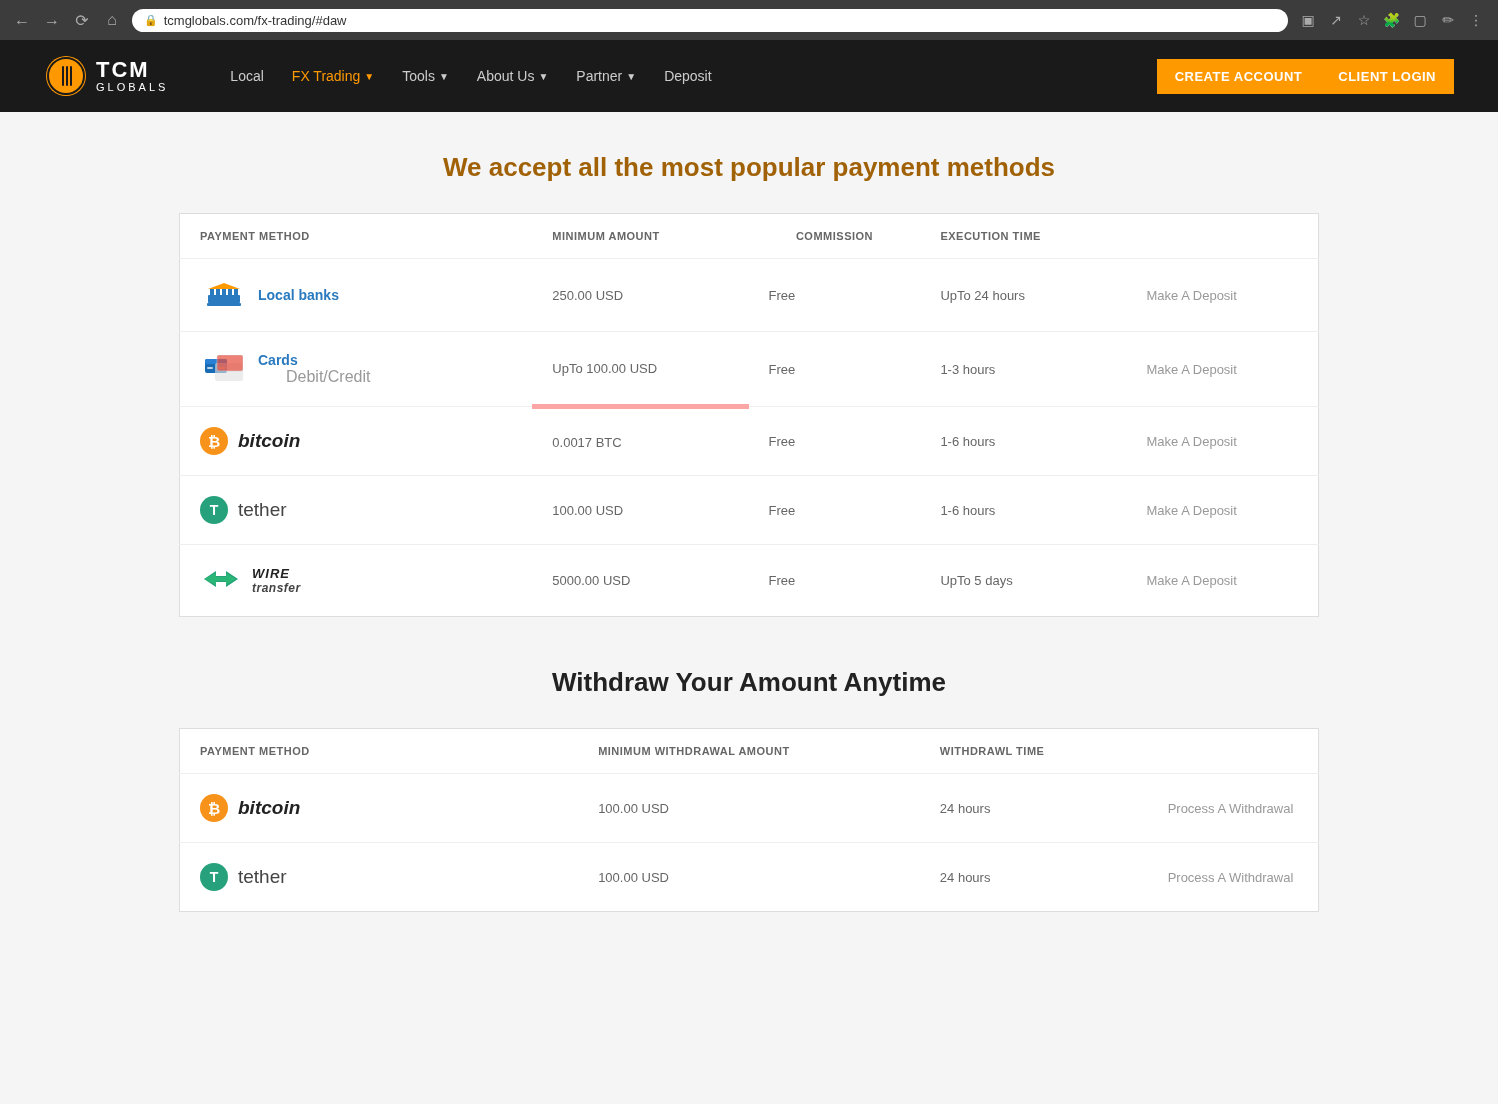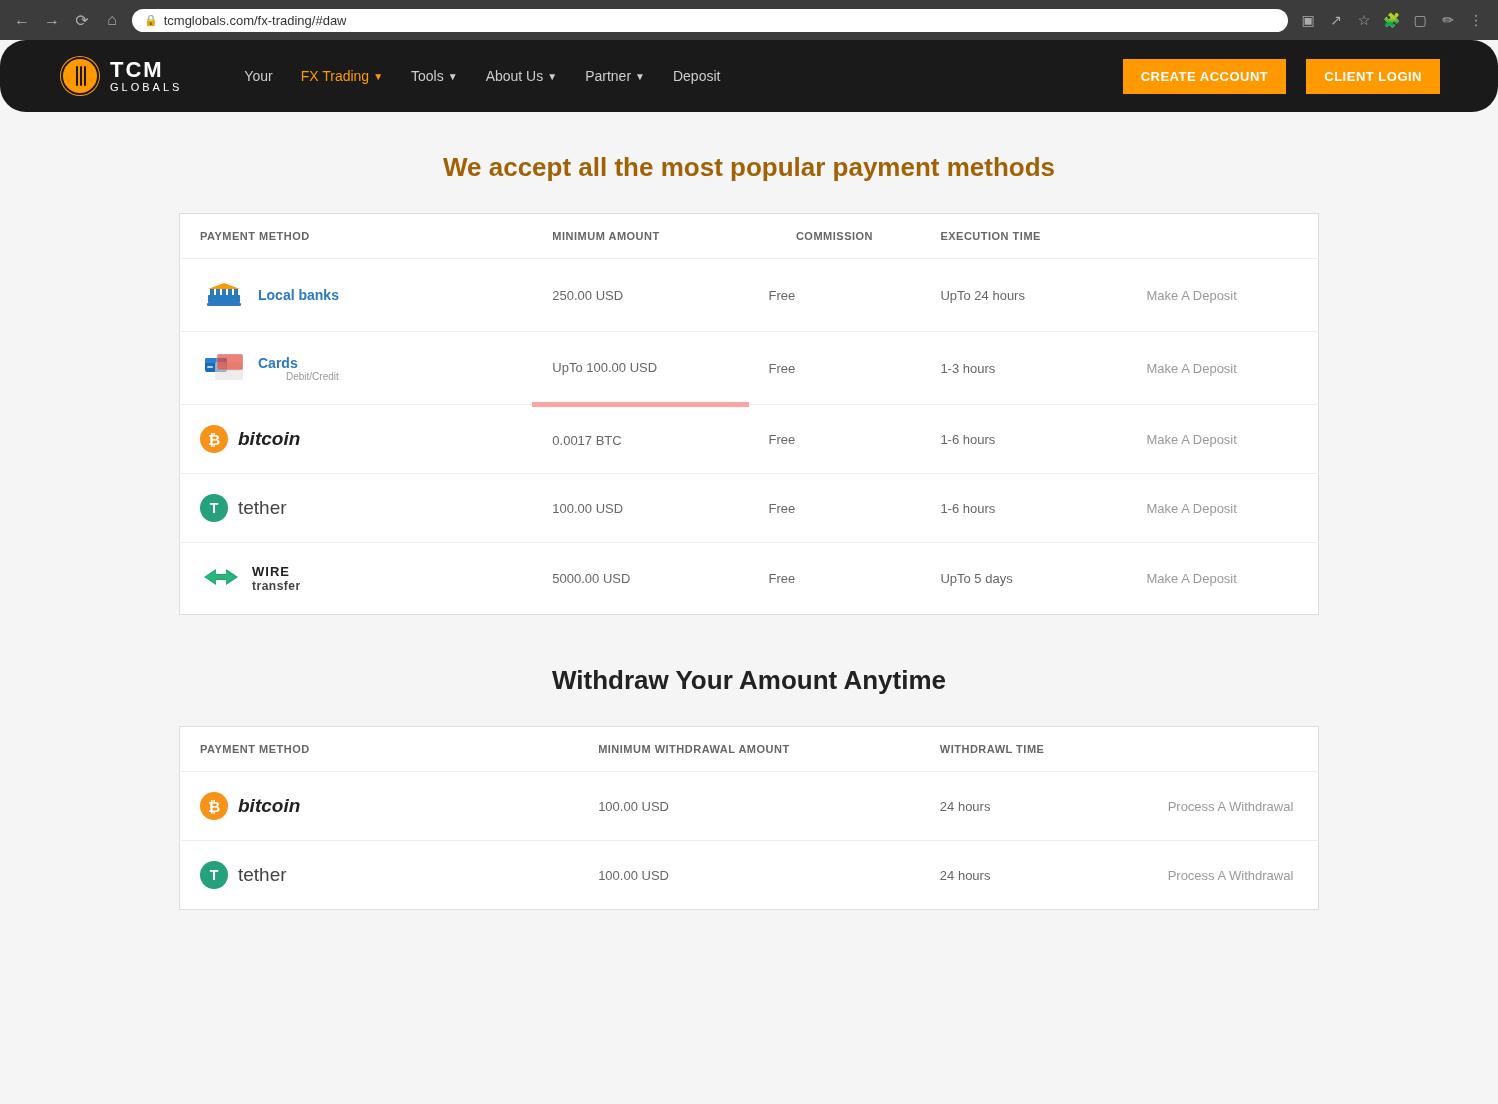--- a/index.html
+++ b/index.html
@@ -29,24 +29,23 @@
     }
     .browser-action-btn {
       background: none; border: none; color: #aaa; font-size: 14px; cursor: pointer; width: 24px; height: 24px; display: flex; align-items: center; justify-content: center;
     }
 
     
     .navbar {
       background: #1a1a1a;
       display: flex;
       align-items: center;
-      padding: 0 58px;
+      padding: 0 44px;
       height: 72px;
       gap: 30px;
-      border-radius: 26px;
     }
     .logo-area {
       display: flex; align-items: center; gap: 8px; margin-right: 20px;
     }
     .logo-icon {
       width: 44px; height: 44px;
     }
     .logo-text {
       display: flex; flex-direction: column;
     }
@@ -65,21 +64,21 @@
     }
     .nav-link.active { color: #f90; }
     .nav-link .chevron { font-size: 10px; }
     .nav-buttons {
       display: flex; 
     }
     .btn-create {
       background: #f90; color: #fff; border: none; padding: 10px 18px; font-size: 13px; font-weight: 700; cursor: pointer; letter-spacing: 0.5px;
     }
     .btn-login {
-      background: #f90; color: #fff; border: none; padding: 10px 18px; font-size: 13px; font-weight: 700; cursor: pointer; letter-spacing: 0.5px; margin-left: 20px;
+      background: #f90; color: #fff; border: none; padding: 10px 18px; font-size: 13px; font-weight: 700; cursor: pointer; letter-spacing: 0.5px;
     }
 
     .section-title {
       text-align: center;
       font-size: 26px;
       font-weight: 700;
       color: #222;
       margin-bottom: 30px;
     }
 
@@ -173,21 +172,21 @@
       <rect x="18" y="12" width="2" height="20" rx="1" fill="#1a1a1a"></rect>
       <rect x="22" y="12" width="2" height="20" rx="1" fill="#1a1a1a"></rect>
       <rect x="26" y="12" width="2" height="20" rx="1" fill="#1a1a1a"></rect>
     </svg>
     <div class="logo-text">
       <span class="logo-tcm">TCM</span>
       <span class="logo-globals">GLOBALS</span>
     </div>
   </div>
   <div class="nav-links">
-    <a class="nav-link">Your</a>
+    <a class="nav-link">Local</a>
     <a class="nav-link active">FX Trading <span class="chevron">▼</span></a>
     <a class="nav-link">Tools <span class="chevron">▼</span></a>
     <a class="nav-link">About Us <span class="chevron">▼</span></a>
     <a class="nav-link">Partner <span class="chevron">▼</span></a>
     <a class="nav-link">Deposit</a>
   </div>
   <div class="nav-buttons">
     <button class="btn-create">CREATE ACCOUNT</button>
     <button class="btn-login">CLIENT LOGIN</button>
   </div>
@@ -244,21 +243,21 @@
                   <rect x="2" y="12" width="6" height="2" rx="1" fill="#fff" opacity="0.7"></rect>
                   <rect x="14" y="12" width="6" height="2" rx="1" fill="#ff6b35" opacity="0.9"></rect>
 
                   <rect x="10" y="8" width="28" height="18" rx="2" fill="#e0e0e0" opacity="0.6"></rect>
                   <rect x="12" y="0" width="26" height="16" rx="2" fill="#e74c3c" opacity="0.7"></rect>
                   <rect x="12" y="0" width="26" height="16" rx="2" fill="none" stroke="#ccc" stroke-width="0.5"></rect>
                 </svg>
               </div>
               <div>
                 <div style="color:#2a7abf; font-weight:600; font-size:14px;">Cards</div>
-                <div style="font-size:10px; color:#999;padding-left:28px;">Debit/Credit</div>
+                <div style="font-size:16px; color:#999;padding-left:28px;">Debit/Credit</div>
               </div>
             </div>
           </td>
           <td style="padding:20px 20px; font-size:13px; color:#666; border-bottom:5px solid #fca5a5;">UpTo 100.00 USD</td>
           <td style="padding:20px 20px; font-size:13px; color:#666; border-bottom:1px solid #eee;">Free</td>
           <td style="padding:20px 20px; font-size:13px; color:#666; border-bottom:1px solid #eee;">1-3 hours</td>
           <td style="padding:20px 20px; font-size:13px; color:#999; border-bottom:1px solid #eee;">Make A Deposit</td>
         </tr>
 
         <tr>
@@ -282,21 +281,21 @@
             </div>
           </td>
           <td style="padding:20px 20px; font-size:13px; color:#666; border-bottom:1px solid #eee;">100.00 USD</td>
           <td style="padding:20px 20px; font-size:13px; color:#666; border-bottom:1px solid #eee;">Free</td>
           <td style="padding:20px 20px; font-size:13px; color:#666; border-bottom:1px solid #eee;">1-6 hours</td>
           <td style="padding:20px 20px; font-size:13px; color:#999; border-bottom:1px solid #eee;">Make A Deposit</td>
         </tr>
 
         <tr>
           <td style="padding:20px 20px;">
-            <div class="method-cell" style="align-items:center;">
+            <div class="method-cell" style="align-items:center;font-style:italic;">
               <div>
                 <svg width="42" height="28" viewBox="0 0 42 28">
                   <path d="M4 14 L16 6 L16 11 L26 11 L26 6 L38 14 L26 22 L26 17 L16 17 L16 22 Z" fill="#26a17b"></path>
                   <path d="M4 14 L16 8 L16 12 L26 12 L26 8 L36 14 L26 20 L26 16 L16 16 L16 20 Z" fill="#2ecc71" opacity="0.5"></path>
                 </svg>
               </div>
               <div>
                 <div style="font-size:13px; font-weight:800; color:#222; letter-spacing:1px; text-transform:uppercase;">WIRE</div>
                 <div style="font-size:12px; font-weight:600; color:#444; letter-spacing:0.5px;">transfer</div>
               </div>

